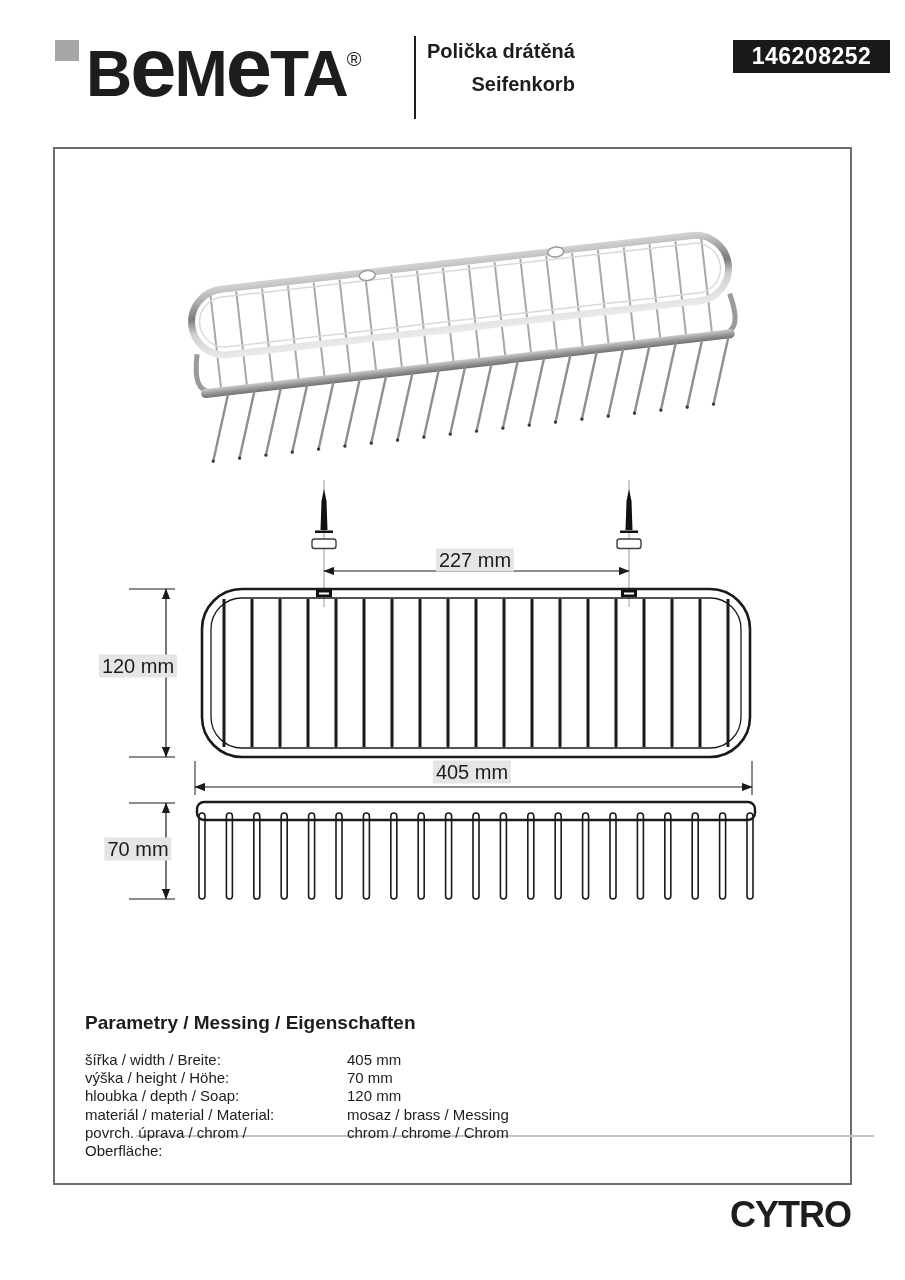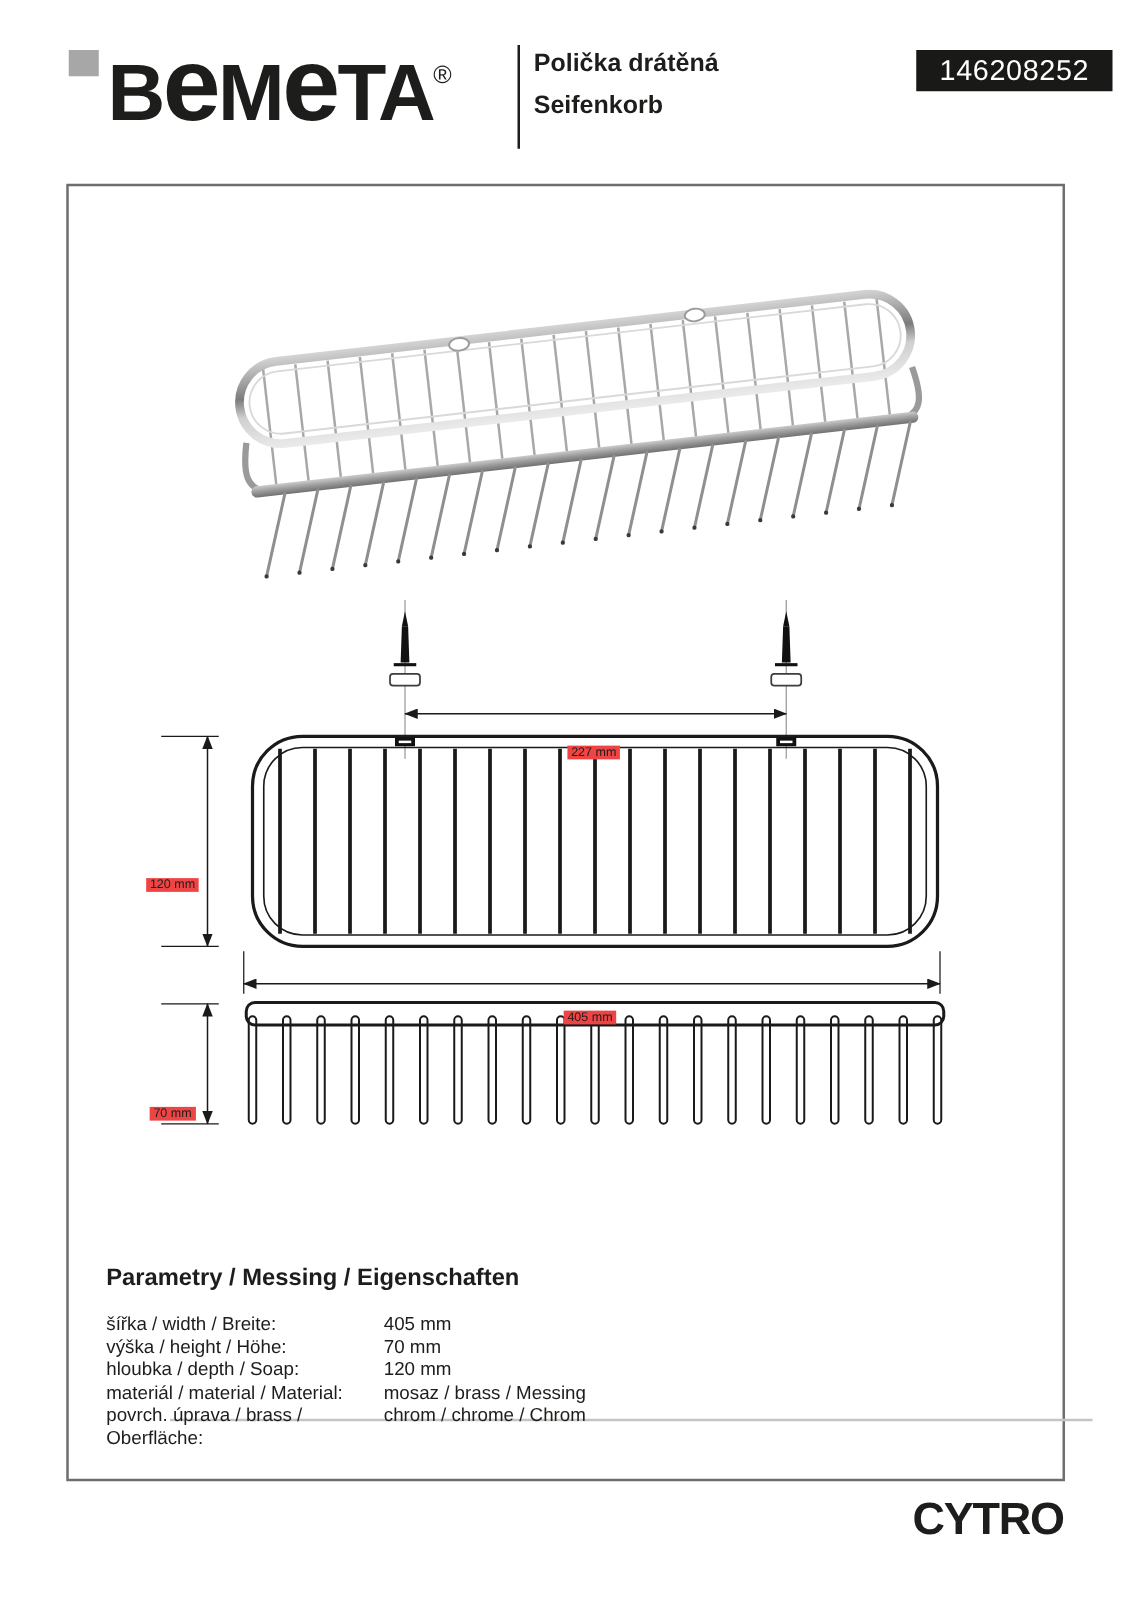--- a/index.html
+++ b/index.html
@@ -7,38 +7,38 @@
         font-family:"Liberation Sans",sans-serif;color:#1d1d1b;}
   .abs{position:absolute;}
 
   
   .logo-square{left:55px;top:40px;width:24px;height:21px;background:#a7a7a7;}
   .logo-text{left:86px;top:30px;font-size:64px;font-weight:700;letter-spacing:-2px;
              line-height:0.92;white-space:nowrap;}
   .logo-text .lc{font-size:1.30em;}
   .logo-reg{font-size:20px;font-weight:400;vertical-align:30px;letter-spacing:0;}
   .header-divider{left:414px;top:36px;width:2px;height:83px;background:#1d1d1b;}
-  .titles{left:427px;top:35px;font-size:20px;font-weight:700;line-height:33px;}
+  .titles{left:427px;top:35px;font-size:20px;font-weight:700;line-height:33px;text-align:right;}
   .code-box{left:733px;top:40px;width:157px;height:33px;background:#191917;color:#fff;
             display:flex;align-items:center;justify-content:center;
-            font-size:23px;font-weight:400;letter-spacing:0.5px;}
+            font-size:23px;font-weight:700;letter-spacing:0.5px;}
 
   
   .frame{left:53px;top:147px;width:795px;height:1034px;border:2px solid #6e6e6e;background:#fff;}
   .frame svg{position:absolute;left:0;top:0;}
 
-  .dim-label{position:absolute;transform:translate(-50%,-50%);font-size:10px;
-             white-space:nowrap;background:#ef4444;padding:0 3px;margin-top:42px;}
+  .dim-label{position:absolute;transform:translate(-50%,-50%);font-size:20px;
+             white-space:nowrap;background:#e5e5e5;padding:0 3px;}
 
   .gray-divider{left:81px;top:986px;width:738px;height:2px;background:#c4c4c4;}
 
   
   .params-heading{left:85px;top:1012px;font-size:19px;font-weight:700;}
   .params-table{left:85px;top:1051px;font-size:15px;line-height:18.2px;}
-  .param-row{display:grid;grid-template-columns:222px auto;}
+  .param-row{display:grid;grid-template-columns:222px auto;gap:40px;}
 
   
   .collection{right:54px;top:1194px;font-size:36px;font-weight:700;letter-spacing:-1px;}
 
   
   .dimline{stroke:#1a1a1a;stroke-width:1.2;fill:none;}
   .ext{stroke:#1a1a1a;stroke-width:1;fill:none;}
   .cline{stroke:#9a9a9a;stroke-width:1;fill:none;}
   .wire{stroke:#1a1a1a;stroke-width:3;fill:none;}
   .outline{stroke:#1a1a1a;fill:none;}
@@ -266,19 +266,19 @@
       </div>
       <div class="param-row">
         <span>hloubka / depth / Soap:</span>
         <span>120 mm</span>
       </div>
       <div class="param-row">
         <span>materiál / material / Material:</span>
         <span>mosaz / brass / Messing</span>
       </div>
       <div class="param-row">
-        <span>povrch. úprava / brass / Oberfläche:</span>
+        <span>povrch. úprava / chrom / Oberfläche:</span>
         <span>chrom / chrome / Chrom</span>
       </div>
     </div>
 
   <div class="abs collection">CYTRO</div>
 </div>
 
 </body></html>

